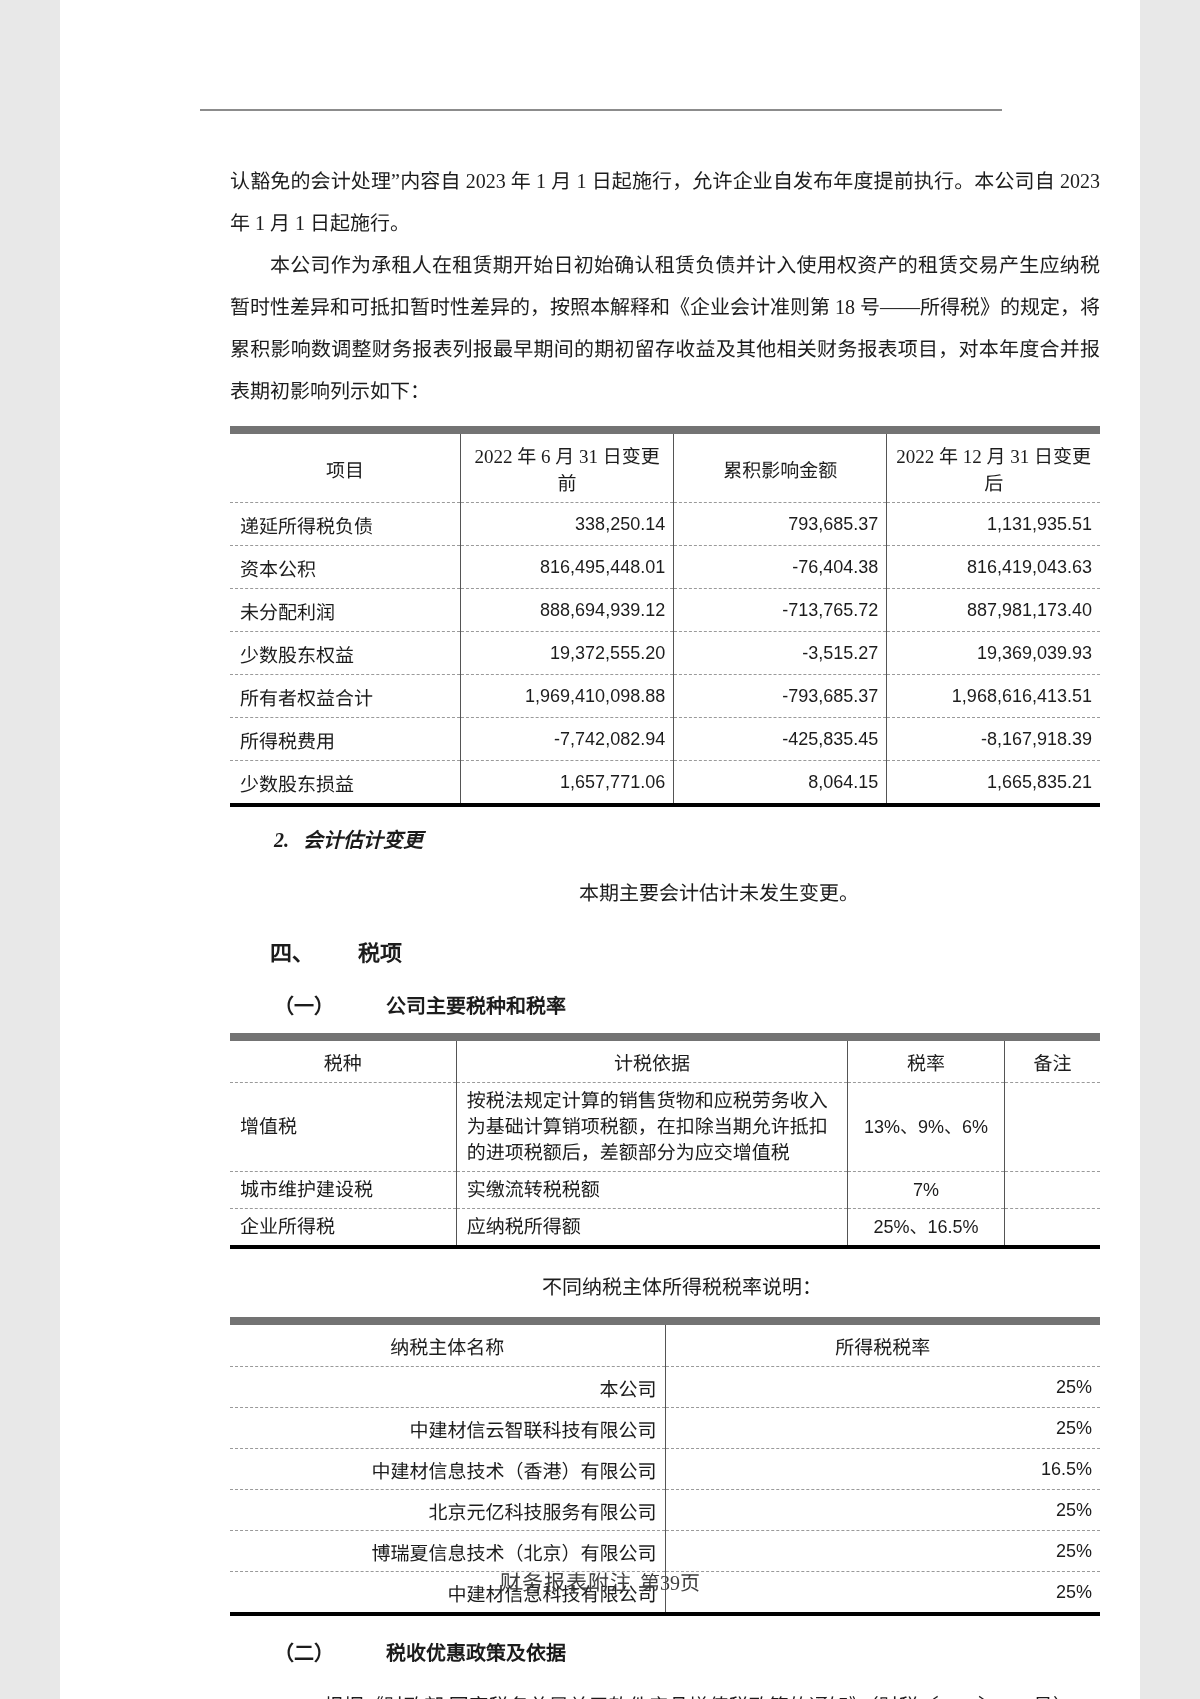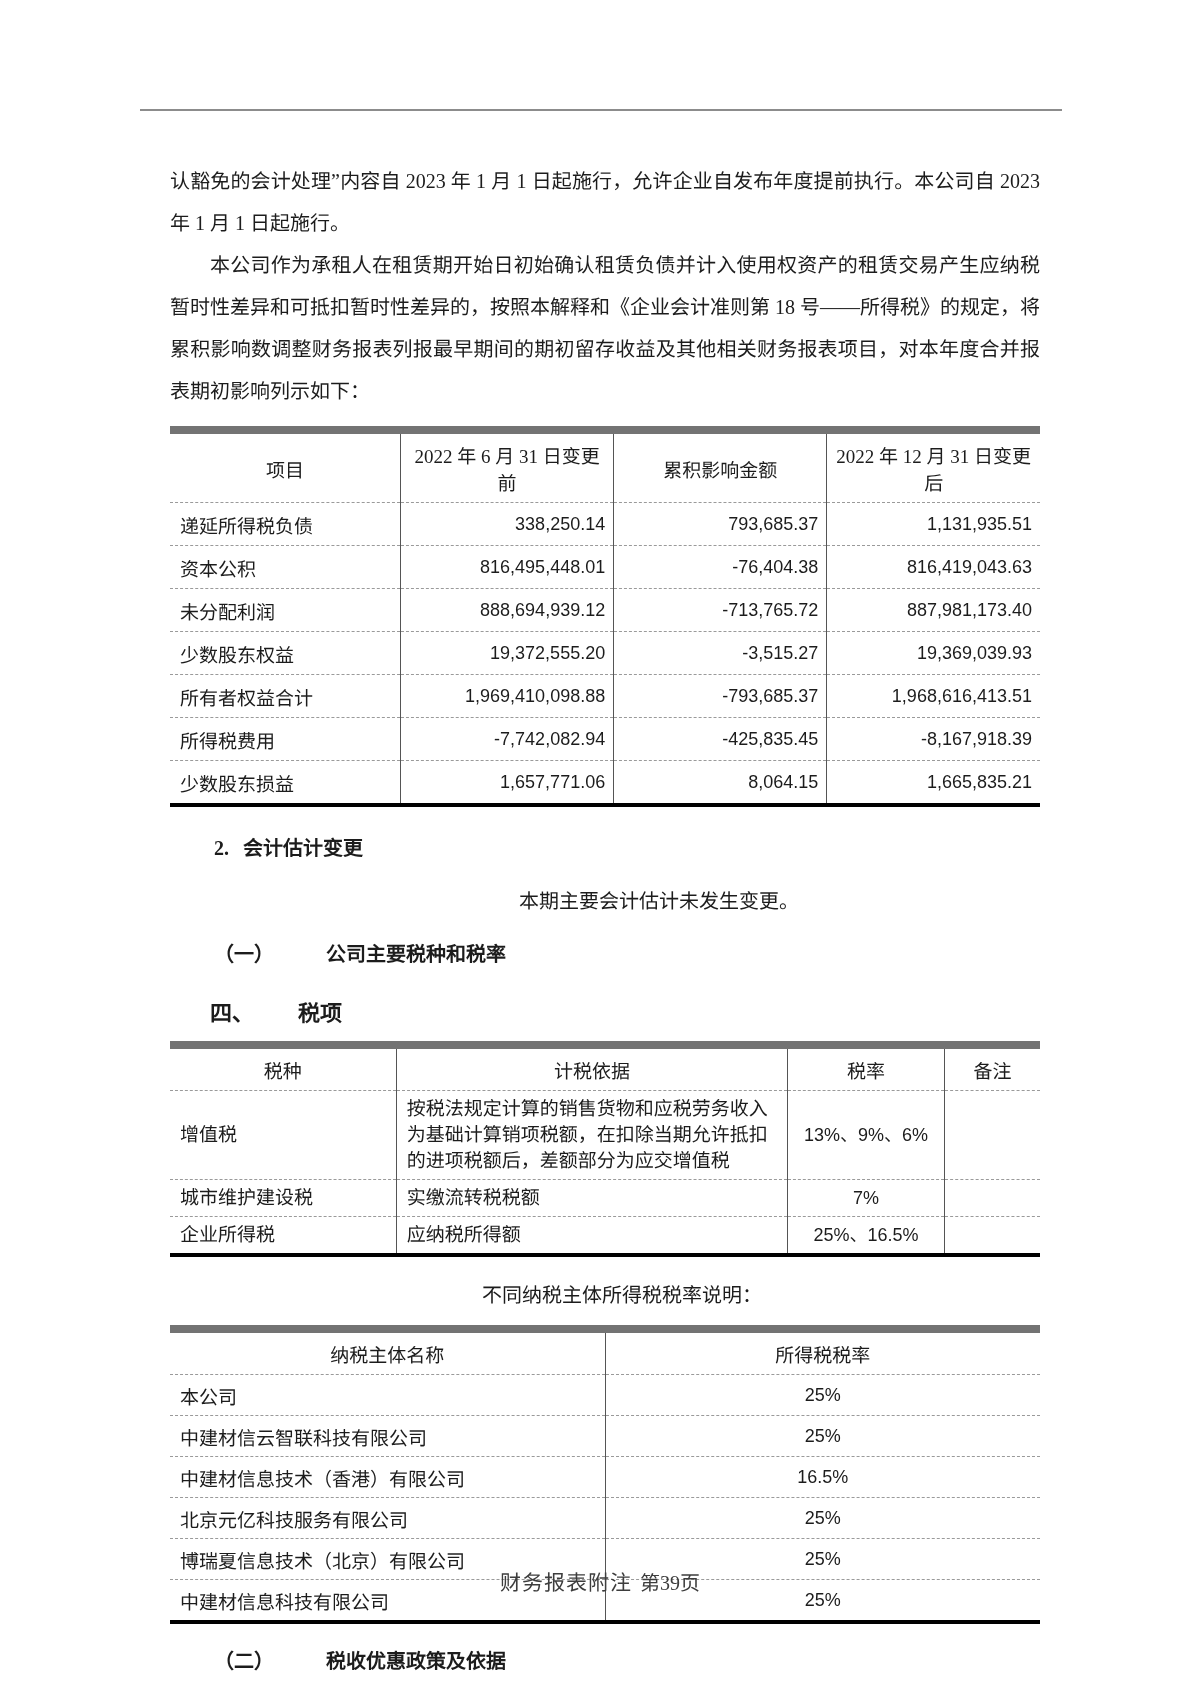--- a/index.html
+++ b/index.html
@@ -1,18 +1,18 @@
 <!DOCTYPE html>
 <html lang="zh-CN"><head>
 <meta charset="utf-8">
 <style>
   html,body{margin:0;padding:0;background:#e8e8e8;}
   .page{
     position:relative;
-    width:1200px;height:1699px;
+    width:1080px;height:1699px;
     margin:0 auto;
     background:#ffffff;
     font-family:"Liberation Serif","DejaVu Serif",serif;
     color:#1c1c1c;
     overflow:hidden;
   }
   .header-rule{
     position:absolute;top:109px;left:140px;right:138px;
     border-top:2px solid #8c8c8c;
   }
@@ -61,26 +61,26 @@
   .adj-table col.c3{width:24.5%;}
   .adj-table col.c4{width:24.5%;}
   .tax-table{margin-top:12px;}
   .tax-table col.c1{width:26%;}
   .tax-table col.c2{width:45%;}
   .tax-table col.c3{width:18%;}
   .tax-table col.c4{width:11%;}
   .tax-table td{line-height:26px;}
   .entity-table{margin-top:14px;}
   .entity-table col{width:50%;}
-  .entity-table td{height:30px;}
+  .entity-table td{height:30px;text-align:right;}
   
   .h-num-title{
     font-weight:bold;font-size:20px;line-height:30px;
   }
-  .sec2{margin:26px 0 0 44px;}
+  .sec2{margin:18px 0 0 44px;font-style:italic;}
   .sec2 .gap{display:inline-block;width:14px;}
   .sec4{margin:30px 0 0 40px;font-size:22px;}
   .sec4 .gap{display:inline-block;width:44px;}
   .sub-sec{margin:22px 0 0 44px;}
   .sub-sec .gap{display:inline-block;width:52px;}
   .plain-line{
     font-size:20px;line-height:32px;margin:22px 0 0 108px;
   }
   .note-line{
     font-size:20px;line-height:32px;margin:22px 0 0 34px;
@@ -169,26 +169,26 @@
           <td class="num">1,665,835.21</td>
         </tr>
       </tbody>
     </table>
 
     <div class="h-num-title sec2">
       <span>2.</span><span class="gap"></span><span>会计估计变更</span>
     </div>
     <p class="plain-line">本期主要会计估计未发生变更。</p>
 
+    <div class="h-num-title sec4">
+      <span>四、</span><span class="gap"></span><span>税项</span>
+    </div>
+
     <div class="h-num-title sub-sec">
       <span>（一）</span><span class="gap"></span><span>公司主要税种和税率</span>
-    </div>
-
-    <div class="h-num-title sec4">
-      <span>四、</span><span class="gap"></span><span>税项</span>
     </div>
 
     <table class="tax-table">
       <colgroup>
           <col class="c1">
           <col class="c2">
           <col class="c3">
           <col class="c4">
         </colgroup>
       <thead>

